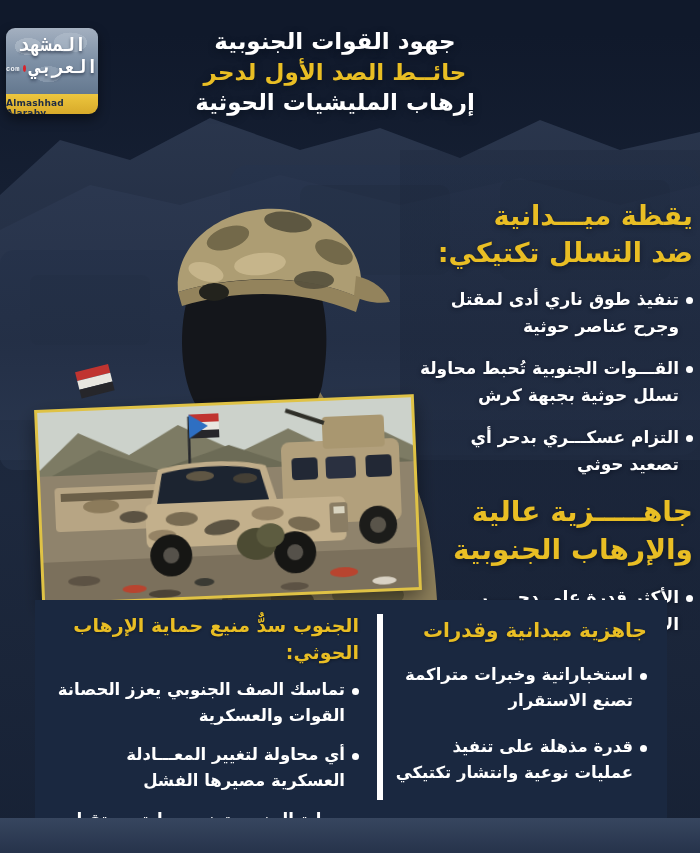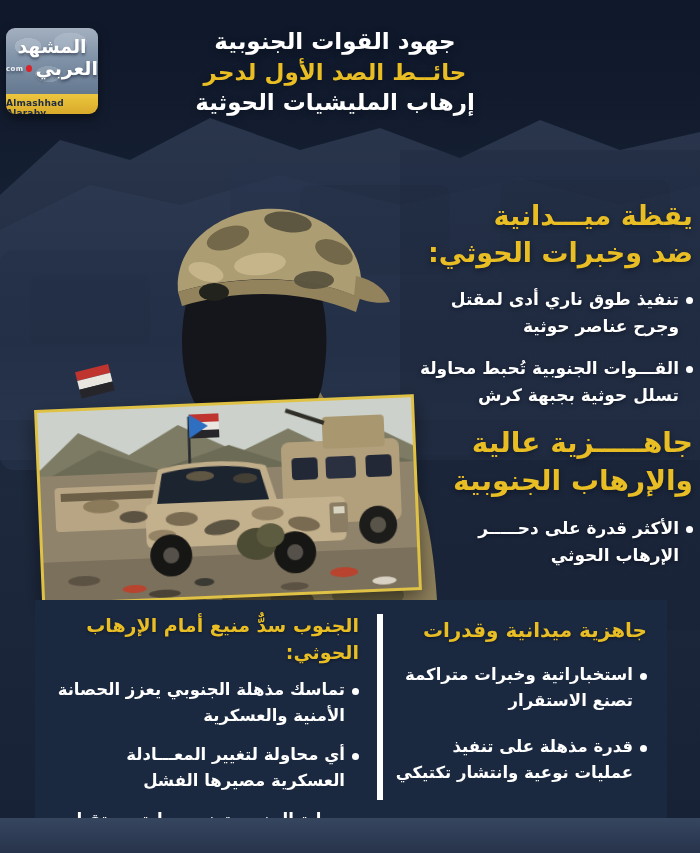--- a/index.html
+++ b/index.html
@@ -17,21 +17,21 @@
   
   .title{position:absolute;top:26px;left:98px;width:474px;text-align:center;
     font-weight:bold;font-size:23px;line-height:1.33;color:#fff;
     text-shadow:0 2px 7px rgba(8,14,26,.55);}
   .title .l2{color:#e9be24;}
 
   
   .logo{position:absolute;top:28px;left:6px;width:92px;height:86px;border-radius:9px;
     overflow:hidden;box-shadow:0 5px 12px rgba(0,0,0,.45);direction:rtl;}
   .logo-top{position:relative;height:66px;
-    background:linear-gradient(180deg,#a4b0c0 0%,#8193a8 45%,#64788f 100%);}
+    background:linear-gradient(180deg,#a4b0c0 0%,#8193a8 45%,#64788f 100%);font-family:Liberation Mono, monospace;}
   .logo-map{position:absolute;inset:0;opacity:.35;
     background:
       radial-gradient(22px 14px at 24% 28%, #cdd6e0 0 60%, transparent 61%),
       radial-gradient(30px 18px at 70% 22%, #c2cdd9 0 55%, transparent 56%),
       radial-gradient(26px 16px at 46% 70%, #b7c3d2 0 50%, transparent 51%);}
   .logo-ar{position:relative;color:#fff;font-weight:bold;font-size:19px;line-height:1.15;
     text-align:center;padding-top:8px;text-shadow:0 2px 3px rgba(20,30,50,.6);}
   .logo-row2{display:flex;align-items:center;justify-content:center;gap:3px;direction:ltr;}
   .logo-com{font-size:7px;font-weight:bold;color:#f2f5f8;letter-spacing:.4px;}
   .logo-dot{width:7px;height:7px;border-radius:50%;background:#d8232a;display:inline-block;}
@@ -223,30 +223,34 @@
           <span>العربي</span>
         </div>
       </div>
     </div>
     <div class="logo-bar">Almashhad Alaraby</div>
   </div>
 
   <div class="col-right">
     <div class="h-yellow">
       <div>يقظة ميـــدانية</div>
-      <div>ضد وخبرات الحوثي:</div>
+      <div>ضد التسلل تكتيكي:</div>
     </div>
     <ul class="blist">
       <li>
         <span class="dot"></span>
         <span>تنفيذ طوق ناري أدى لمقتل وجرح عناصر حوثية</span>
       </li>
       <li>
         <span class="dot"></span>
         <span>القـــوات الجنوبية تُحبط محاولة تسلل حوثية بجبهة كرش</span>
+      </li>
+      <li>
+        <span class="dot"></span>
+        <span>التزام عسكـــري بدحر أي تصعيد حوثي</span>
       </li>
     </ul>
     <div class="h-yellow sec2">
       <div>جاهـــــزية عالية</div>
       <div>والإرهاب الجنوبية</div>
     </div>
     <ul class="blist">
       <li>
         <span class="dot"></span>
         <span>الأكثر قدرة على دحـــــر الإرهاب الحوثي</span>
@@ -263,25 +267,25 @@
           <span>استخباراتية وخبرات متراكمة تصنع الاستقرار</span>
         </li>
         <li>
           <span class="dot"></span>
           <span>قدرة مذهلة على تنفيذ عمليات نوعية وانتشار تكتيكي</span>
         </li>
       </ul>
     </div>
     <div class="p-divider"></div>
     <div class="p-col-l">
-      <div class="p-h p-h-left">الجنوب سدٌّ منيع أمام الإرهاب الحوثي:</div>
+      <div class="p-h p-h-left">الجنوب سدٌّ منيع حماية الإرهاب الحوثي:</div>
       <ul class="blist">
         <li>
           <span class="dot"></span>
-          <span>تماسك مذهلة الجنوبي يعزز الحصانة الأمنية والعسكرية</span>
+          <span>تماسك الصف الجنوبي يعزز الحصانة القوات والعسكرية</span>
         </li>
         <li>
           <span class="dot"></span>
           <span>أي محاولة لتغيير المعـــادلة العسكرية مصيرها الفشل</span>
         </li>
         <li>
           <span class="dot"></span>
           <span>حماية الجنوب تعني حماية مستقبل المنطقة من الفوضى والإرهاب</span>
         </li>
       </ul>

